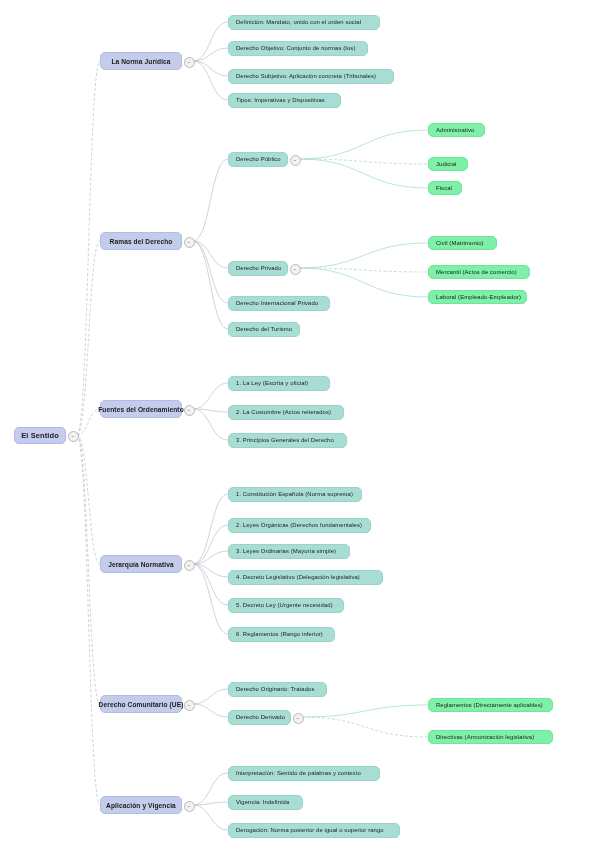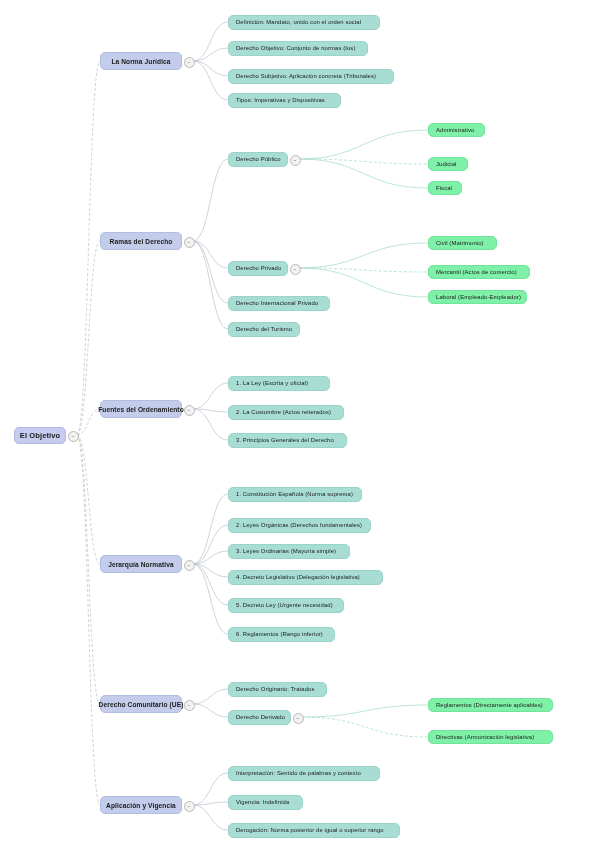--- a/index.html
+++ b/index.html
@@ -77,21 +77,21 @@
       <path d="M193,704 C210.5,704 210.5,717 228,717" fill="none" stroke="#b9c2cf" stroke-width="0.7"></path>
       <path d="M302,717 C365,717 365,705 428,705" fill="none" stroke="#9fd9c8" stroke-width="0.7"></path>
       <path d="M302,717 C365,717 365,737 428,737" fill="none" stroke="#9fd9c8" stroke-width="0.7" stroke-dasharray="3,2"></path>
       <path d="M77,435 C88.5,435 88.5,805 100,805" fill="none" stroke="#b9c2cf" stroke-width="0.7" stroke-dasharray="3,2"></path>
       <path d="M193,805 C210.5,805 210.5,773 228,773" fill="none" stroke="#b9c2cf" stroke-width="0.7"></path>
       <path d="M193,805 C210.5,805 210.5,802 228,802" fill="none" stroke="#b9c2cf" stroke-width="0.7"></path>
       <path d="M193,805 C210.5,805 210.5,830 228,830" fill="none" stroke="#b9c2cf" stroke-width="0.7"></path>
     </svg>
   <div id="nodes">
       <div class="node root" style="left: 14px; top: 426.5px; height: 17px; width: 52px;">
-        <span>El Objetivo</span>
+        <span>El Sentido</span>
       </div>
       <div class="collapser" style="left: 67.5px; top: 430.5px;"></div>
       <div class="node branch" style="left: 100px; top: 52px; height: 18px; width: 82px;">
         <span>La Norma Jurídica</span>
       </div>
       <div class="collapser" style="left: 183.5px; top: 56.5px;"></div>
       <div class="node leaf" style="left: 228px; top: 14.5px; height: 15px; width: 152px;">
         <span>Definición: Mandato, unido con el orden social</span>
       </div>
       <div class="node leaf" style="left: 228px; top: 40.5px; height: 15px; width: 140px;">

